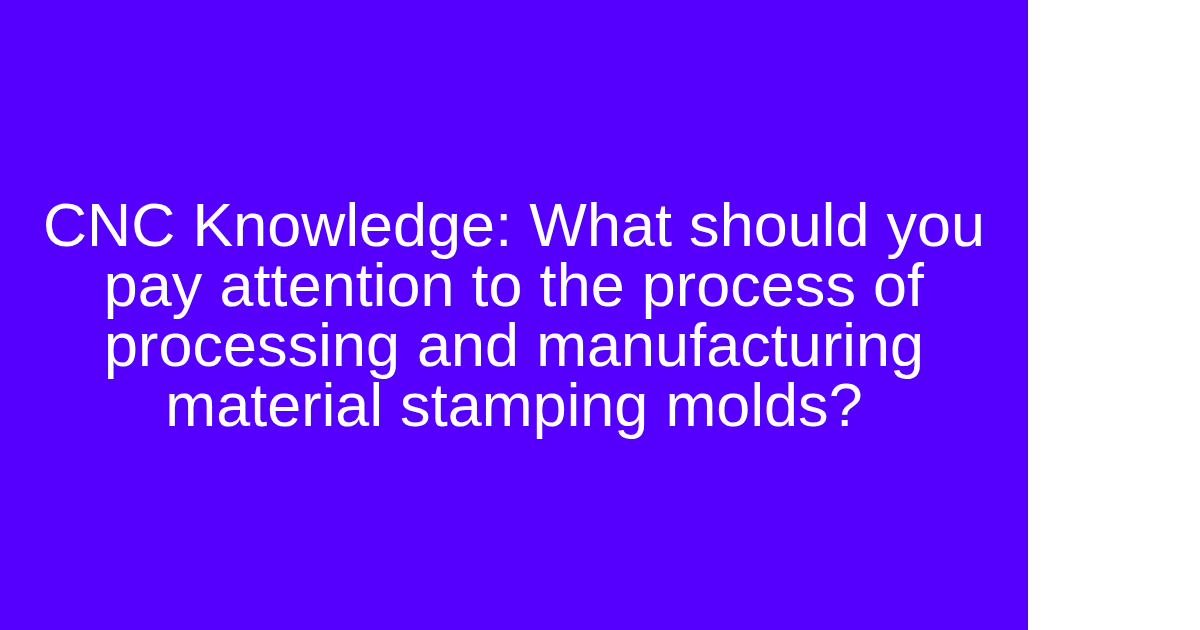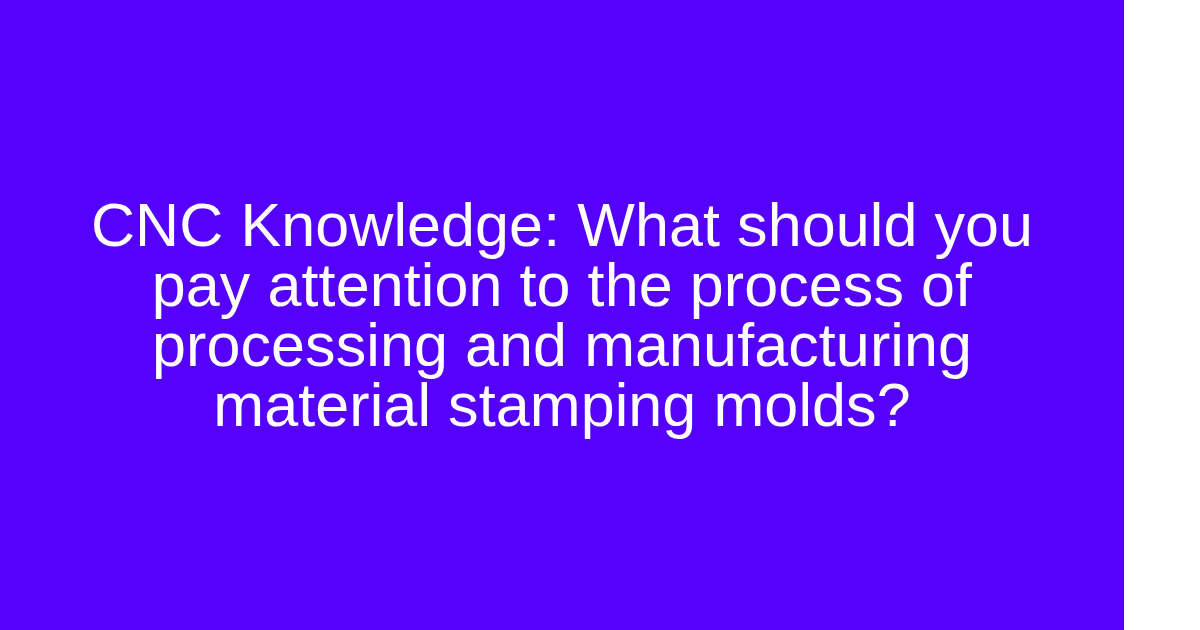--- a/index.html
+++ b/index.html
@@ -11,21 +11,21 @@
   body {
     width: 1200px;
     height: 630px;
     overflow: hidden;
     font-family: "Liberation Sans", sans-serif;
   }
 
   #og-card {
     position: relative;
     box-sizing: border-box;
-    width: 1124px;
+    width: 1028px;
     height: 630px;
     background: #5500ff;
     display: flex;
     align-items: center;
     justify-content: center;
     overflow: hidden;
   }
 
   #title-block {
     width: 1040px;

